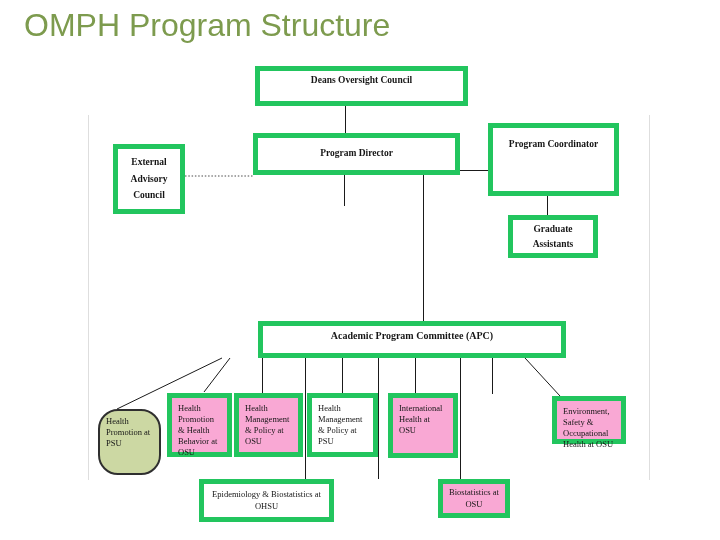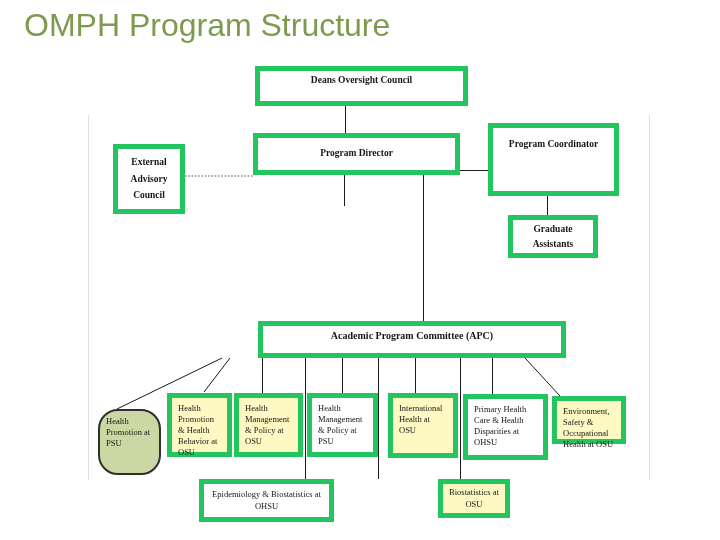--- a/index.html
+++ b/index.html
@@ -10,21 +10,21 @@
          color:#7d9b4e;letter-spacing:0px;}
   #connectors{position:absolute;top:0;left:0;width:720px;height:540px;}
   .frame-edge{position:absolute;width:1px;background:#dedede;}
   .box{position:absolute;box-sizing:border-box;background:#ffffff;
        border:5px solid #22c55e;color:#161616;}
   .org{font-weight:bold;font-size:9.5px;text-align:center;line-height:1.25;}
   .top-label{padding-top:4px;}
   .v-center{display:flex;align-items:center;justify-content:center;}
   .track{font-size:8.5px;font-weight:400;text-align:left;line-height:1.3;
          padding:5px 6px;}
-  .gray{background:#fef9c3;}
+  .gray{background:#f9a8d4;}
   .green{background:#ccd8a3;border-width:2px;border-color:#2f2f2f;}
   .bottom{font-size:8.5px;text-align:center;line-height:1.35;display:flex;
           align-items:center;justify-content:center;}
 
   
   #deans{left:255px;top:66px;width:213px;height:40px;}
   #pd{left:253px;top:133px;width:207px;height:42px;}
   #eac{left:113px;top:144px;width:72px;height:70px;line-height:1.75;}
   #pc{left:488px;top:123px;width:131px;height:73px;padding-top:11px;}
   #ga{left:508px;top:215px;width:90px;height:43px;line-height:1.5;padding:0 2px;}
@@ -94,21 +94,20 @@
   <div id="hp-psu" class="box track green">Health Promotion at PSU</div>
 
   <div id="hpb-osu" class="box track gray">Health Promotion &amp; Health Behavior at OSU</div>
 
   <div id="hmp-osu" class="box track gray">Health Management &amp; Policy at OSU</div>
 
   <div id="hmp-psu" class="box track">Health Management &amp; Policy at PSU</div>
 
   <div id="ih-osu" class="box track gray">International Health at OSU</div>
 
-  <div id="phc-ohsu" class="box track">Primary Health Care &amp; Health Disparities at OHSU</div>
 
   <div id="eso-osu" class="box track gray">Environment, Safety &amp; Occupational Health at OSU</div>
 
   <div id="epibio-ohsu" class="box bottom">Epidemiology &amp; Biostatistics at OHSU</div>
 
 
   <div id="bio-osu" class="box bottom gray">Biostatistics at OSU</div>
 
 </div>
 

